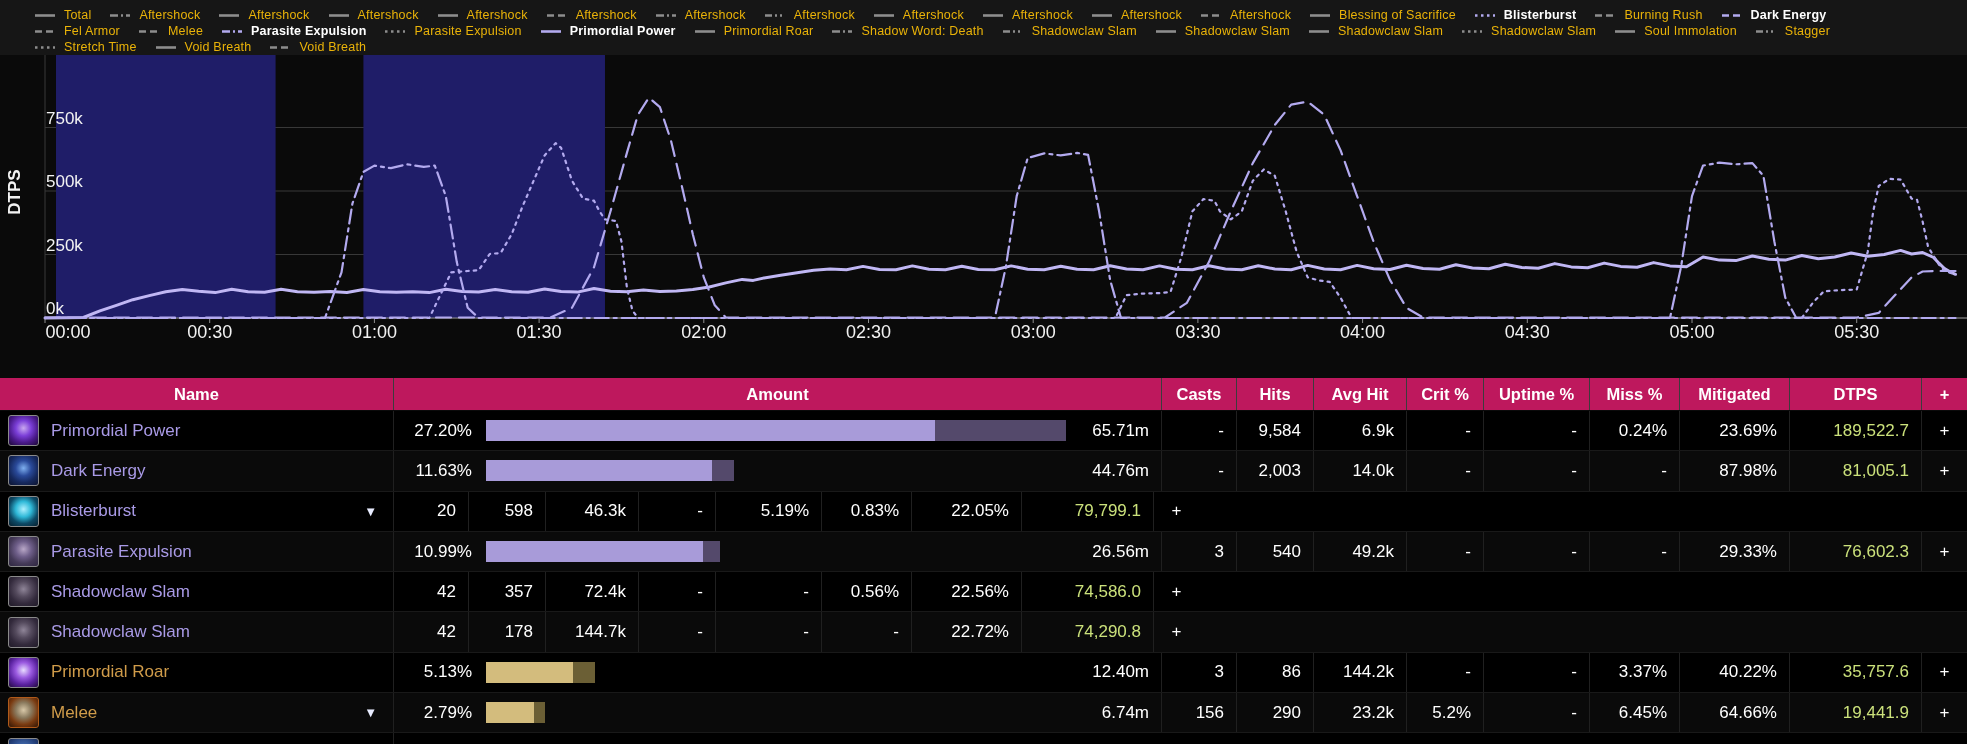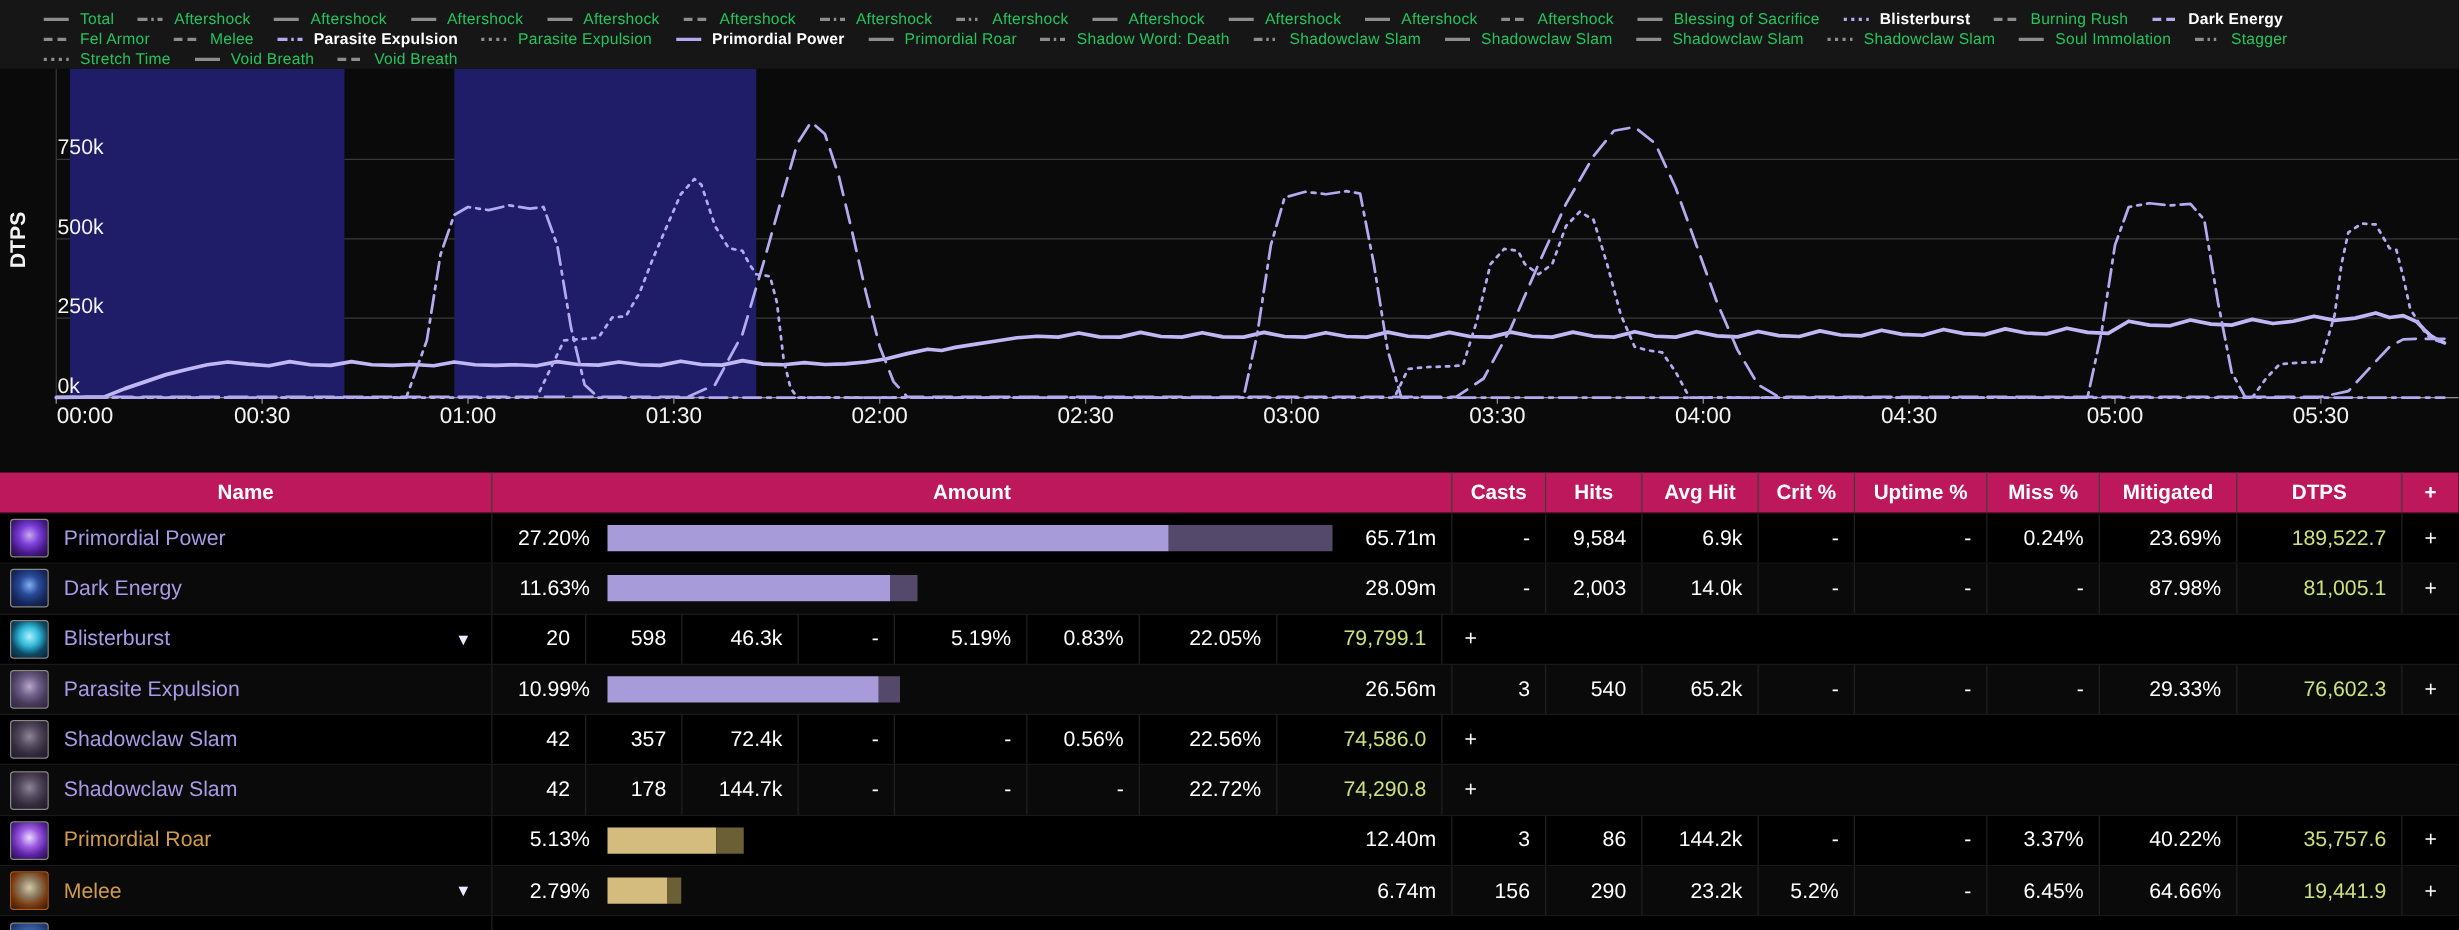--- a/index.html
+++ b/index.html
@@ -4,21 +4,21 @@
 <style>
   html,body{margin:0;padding:0;background:#000;}
   body{width:1967px;height:744px;position:relative;overflow:hidden;
        font-family:"Liberation Sans",sans-serif;-webkit-font-smoothing:antialiased;}
   
   #legend{position:absolute;top:0;left:0;width:1967px;height:55px;background:#161616;z-index:3;}
   .legend-row{position:absolute;left:34px;right:8px;height:16px;display:flex;align-items:center;
               gap:18px;white-space:nowrap;}
   .legend-item{display:flex;align-items:center;gap:8px;cursor:pointer;}
   .legend-item svg{flex:0 0 auto;}
-  .legend-label{font-size:12.5px;color:#22c55e;letter-spacing:.2px;}
+  .legend-label{font-size:12.5px;color:#eab308;letter-spacing:.2px;}
   .legend-item.active .legend-label{color:#ffffff;font-weight:700;}
   
   #chart-wrap{position:absolute;top:0;left:0;width:1967px;height:378px;background:#0a0a0a;}
   #chart-svg{position:absolute;top:0;left:0;}
   .tick-label{fill:#f2f2f2;font-size:18px;font-family:"Liberation Sans",sans-serif;}
   .ylab{fill:#f2f2f2;font-size:17px;font-family:"Liberation Sans",sans-serif;}
   
   #table{position:absolute;top:378px;left:0;width:1967px;height:366px;background:#000;}
   .t-header{display:flex;height:33px;background:#be185d;border-bottom:1px solid #0a0a0a;box-sizing:border-box;}
   .t-header .hcell{display:flex;align-items:center;justify-content:center;color:#fff;
@@ -338,21 +338,21 @@
         <div class="cell name-cell" style="width:394px">
           <div class="ability-icon" style="background:radial-gradient(circle at 50% 42%, #7fb0f0 0%, #2a4a9a 35%, #16295e 65%, #0c1430 100%);"></div>
           <span class="ability-name" style="color:#a99ae6">Dark Energy</span>
         </div>
         <div class="cell amount-cell" style="width:768px">
           <span class="pct">11.63%</span>
           <div class="bar" style="width:248px">
             <div class="seg-light" style="width:226px;background:#a89bd9"></div>
             <div class="seg-dark" style="width:22px;background:#54496b"></div>
           </div>
-          <span class="amt">28.09m</span>
+          <span class="amt">44.76m</span>
         </div>
         <div class="cell num" style="width:75px">-</div>
         <div class="cell num" style="width:77px">2,003</div>
         <div class="cell num" style="width:93px">14.0k</div>
         <div class="cell num" style="width:77px">-</div>
         <div class="cell num" style="width:106px">-</div>
         <div class="cell num" style="width:90px">-</div>
         <div class="cell num" style="width:110px">87.98%</div>
         <div class="cell num dtps" style="width:132px">81,005.1</div>
         <div class="cell center plus" style="width:45px">+</div>
@@ -381,21 +381,21 @@
         <div class="cell amount-cell" style="width:768px">
           <span class="pct">10.99%</span>
           <div class="bar" style="width:234px">
             <div class="seg-light" style="width:217px;background:#a89bd9"></div>
             <div class="seg-dark" style="width:17px;background:#54496b"></div>
           </div>
           <span class="amt">26.56m</span>
         </div>
         <div class="cell num" style="width:75px">3</div>
         <div class="cell num" style="width:77px">540</div>
-        <div class="cell num" style="width:93px">65.2k</div>
+        <div class="cell num" style="width:93px">49.2k</div>
         <div class="cell num" style="width:77px">-</div>
         <div class="cell num" style="width:106px">-</div>
         <div class="cell num" style="width:90px">-</div>
         <div class="cell num" style="width:110px">29.33%</div>
         <div class="cell num dtps" style="width:132px">76,602.3</div>
         <div class="cell center plus" style="width:45px">+</div>
       </div>
       <div class="trow">
         <div class="cell name-cell" style="width:394px">
           <div class="ability-icon" style="background:radial-gradient(circle at 50% 42%, #8f8598 0%, #554b5e 35%, #332a3c 65%, #201a28 100%);"></div>

